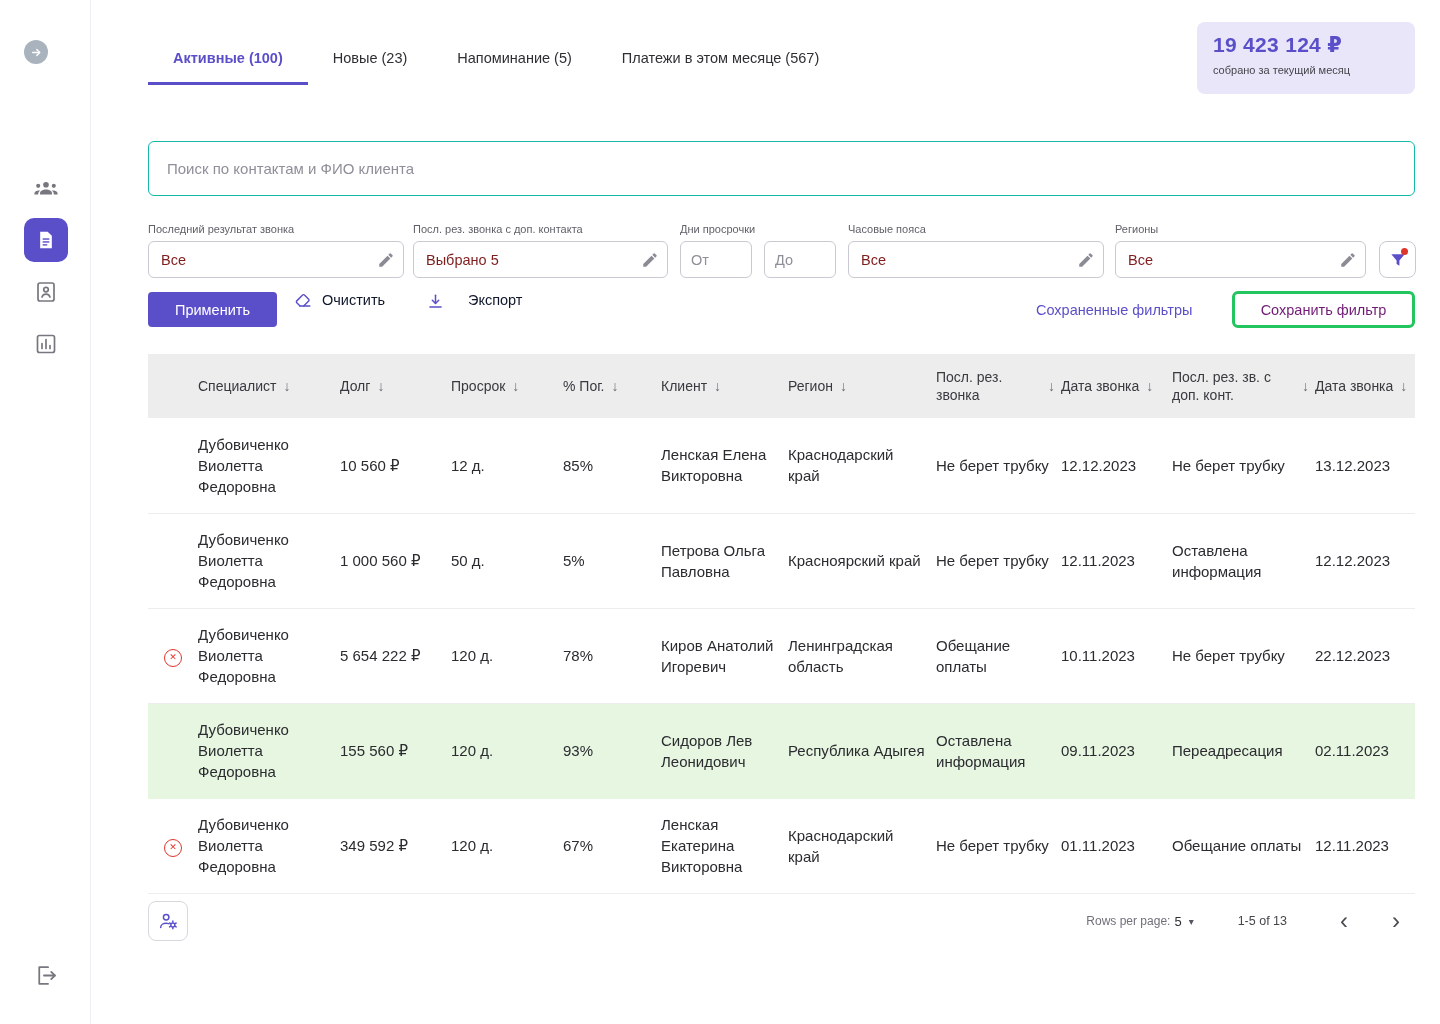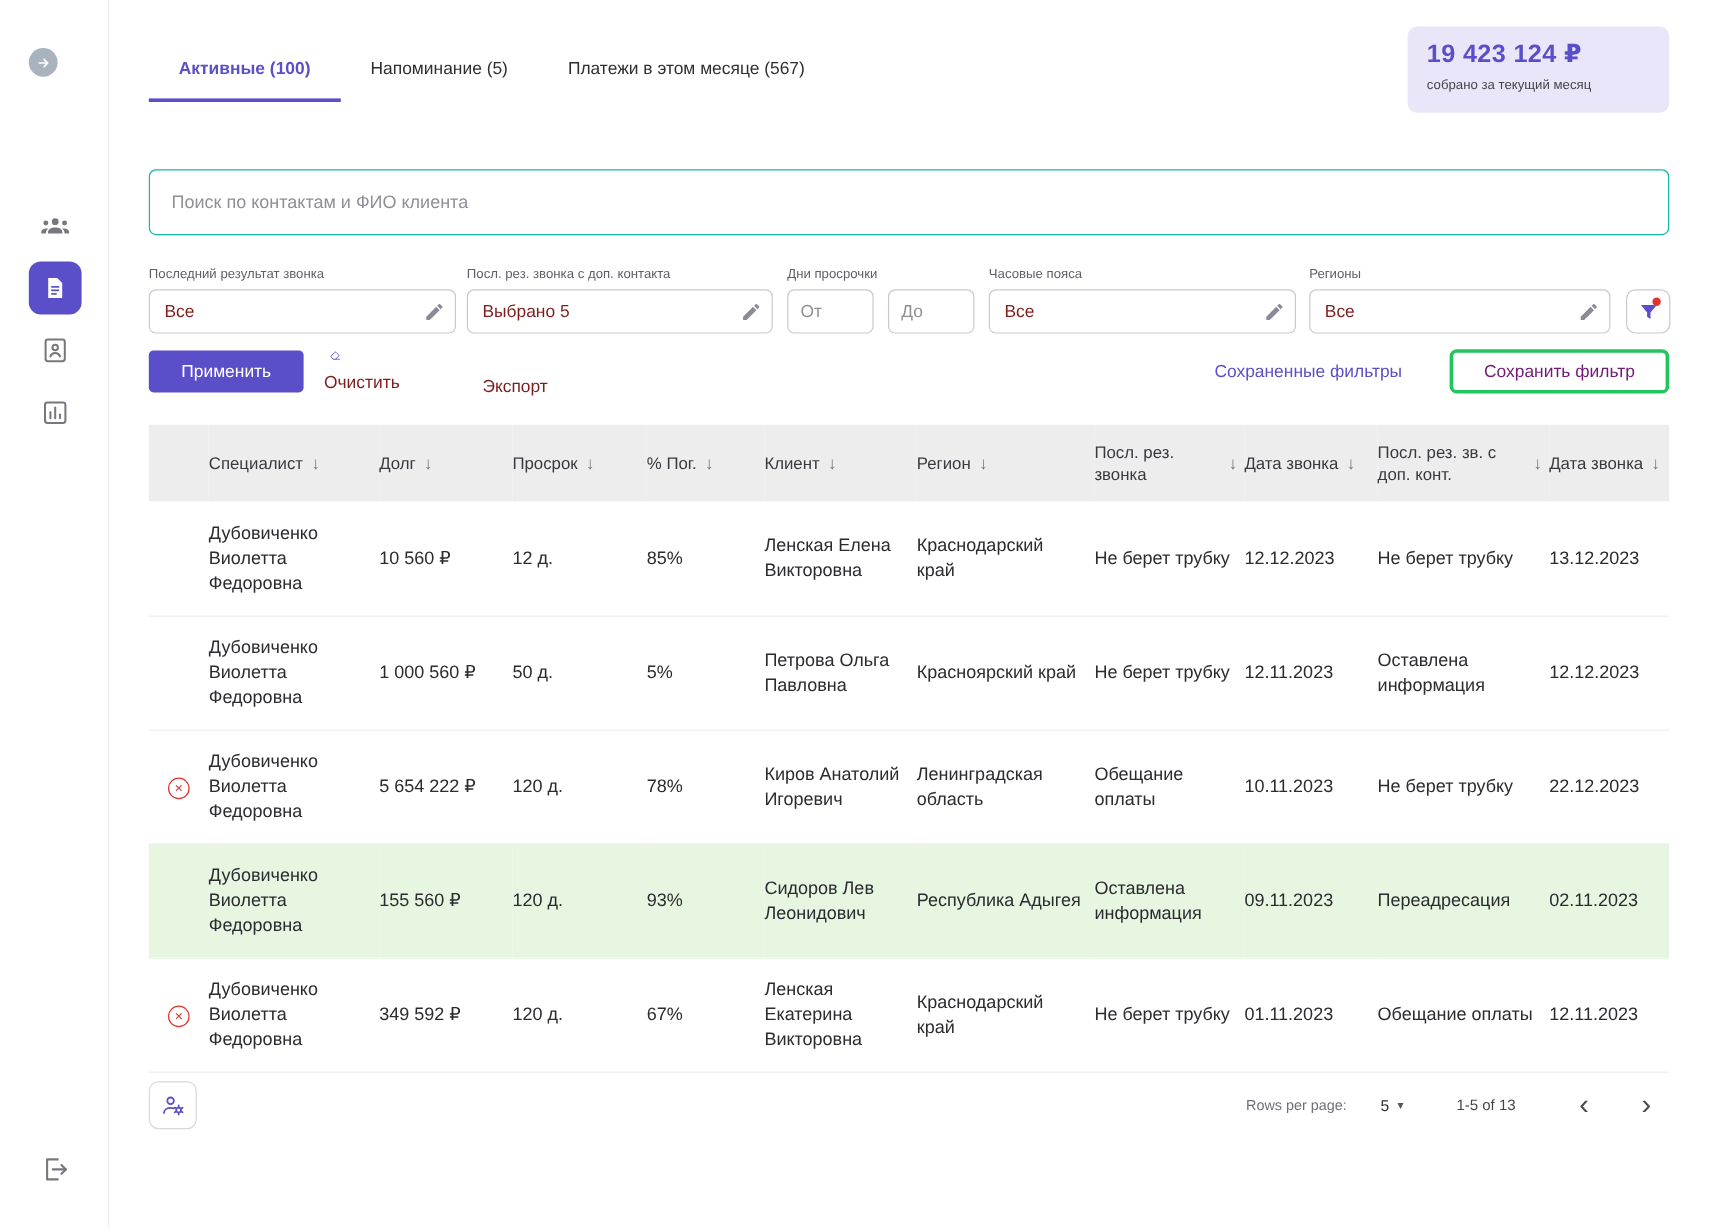--- a/index.html
+++ b/index.html
@@ -9,21 +9,21 @@
     background:#fff; color:#2b2b30; position:relative; overflow:hidden;
   }
   
   .sidebar { position:absolute; left:0; top:0; width:91px; height:1024px; background:#fff; border-right:1px solid #efeff4; }
   .logo { position:absolute; top:40px; left:24px; width:24px; height:24px; border-radius:50%; background:#a9b3be; display:flex; align-items:center; justify-content:center; cursor:pointer; }
   .nav { position:absolute; top:166px; left:0; width:91px; display:flex; flex-direction:column; align-items:center; gap:8px; }
   .nav-item { width:44px; height:44px; display:flex; align-items:center; justify-content:center; border-radius:10px; cursor:pointer; }
   .nav-item.active { background:#5b4fc9; }
   .logout { position:absolute; left:33px; bottom:32px; cursor:pointer; }
   
-  .main { position:absolute; left:124px; top:0; width:1267px; height:820px; }
+  .main { position:absolute; left:148px; top:0; width:1267px; height:820px; }
   
   .tabs { position:absolute; top:33px; left:0; display:flex; }
   .tab { height:52px; padding:0 25px; display:flex; align-items:center; font-size:14.5px; color:#2f2f33; cursor:pointer; border-bottom:3px solid transparent; white-space:nowrap; }
   .tab.active { color:#5b4fc9; border-bottom-color:#5b4fc9; font-weight:700; }
   
   .summary { position:absolute; left:1049px; top:22px; width:218px; height:72px; background:#e8e6f8; border-radius:8px; padding:11px 16px; }
   .summary-amount { font-size:21px; font-weight:700; color:#5b4fc9; letter-spacing:.3px; }
   .summary-caption { font-size:11px; color:#45454c; margin-top:7px; }
   
   .search-box { position:absolute; top:141px; left:0; width:1267px; height:55px; border:1px solid #14b8a6; border-radius:6px; padding:0 18px; font-size:15px; color:#2e2e33; font-family:inherit; background:#fff; }
@@ -38,41 +38,41 @@
   .f1 { left:0; width:256px; }
   .f2 { left:265px; width:255px; }
   .f3a { left:532px; width:72px; }
   .f3b { left:616px; width:72px; }
   .f4 { left:700px; width:256px; }
   .f5 { left:967px; width:251px; }
   .funnel-btn { position:absolute; top:241px; left:1231px; width:37px; height:37px; border:1px solid #c9c9d2; border-radius:8px; background:#fff; cursor:pointer; display:flex; align-items:center; justify-content:center; }
   .funnel-dot { position:absolute; top:6px; right:7px; width:7px; height:7px; border-radius:50%; background:#e0352b; }
   
   .apply-btn { position:absolute; top:292px; left:0; width:129px; height:35px; background:#5b4fc9; color:#fff; border:none; border-radius:4px; font-size:14.5px; font-family:inherit; cursor:pointer; }
-  .ghost-btn { position:absolute; top:292px; height:35px; display:flex; align-items:flex-start; gap:9px; color:#7f1d1d; font-size:14.5px; background:none; border:none; font-family:inherit; cursor:pointer;flex-direction:column; }
+  .ghost-btn { position:absolute; top:292px; height:35px; display:flex; align-items:flex-start; gap:9px; color:#0f172a; font-size:14.5px; background:none; border:none; font-family:inherit; cursor:pointer; }
   .clear-btn { left:146px; }
   .export-btn { left:278px;gap:23px; }
   .saved-link { position:absolute; top:292px; left:888px; height:35px; display:flex; align-items:center; color:#5b4fc9; font-size:14.5px; cursor:pointer; white-space:nowrap; }
   .save-filter-btn { position:absolute; top:291px; left:1084px; width:183px; height:37px; border:3px solid #22c55e; border-radius:6px; background:#fff; color:#701a75; font-size:14.5px; font-family:inherit; cursor:pointer; }
   
   .table-wrap { position:absolute; top:354px; left:0; width:1267px; }
   table { border-collapse:collapse; table-layout:fixed; width:1267px; }
   thead th { background:#ededee; height:64px; font-size:14px; font-weight:400; color:#39393f; text-align:left; padding:0 6px 0 0; vertical-align:middle; cursor:pointer; }
   th .h { display:flex; align-items:center; gap:7px; }
   th .lbl { line-height:1.3; }
   .sort-arrow { color:#6f6f78; font-size:14px; }
   tbody td { height:95px; font-size:15px; color:#2b2b30; padding:6px 10px 6px 0; vertical-align:middle; line-height:1.4; border-bottom:1px solid #ededf0; background:#fff; }
   tr.highlight td { background:#e6f6e0; border-bottom-color:#e6f6e0; }
   td.flag-cell { padding:0; text-align:center; }
   .flag { display:inline-flex; align-items:center; justify-content:center; width:18px; height:18px; border:1.6px solid #e0352b; border-radius:50%; color:#e0352b; font-size:9px; font-weight:700; line-height:1; }
   
   .table-footer { position:absolute; top:901px; left:0; width:1267px; height:40px; }
   .col-btn { position:absolute; left:0; top:0; width:40px; height:40px; border:1px solid #d8d8de; border-radius:8px; background:#fff; display:flex; align-items:center; justify-content:center; cursor:pointer; }
   .pager { position:absolute; right:6px; top:0; height:40px; display:flex; align-items:center; }
-  .rpp-label { font-size:12px; color:#70707a; margin-right:28px; }
+  .rpp-label { font-size:12px; color:#70707a; margin-right:4px; }
   .rpp-select { display:flex; align-items:center; gap:7px; cursor:pointer; margin-right:44px; }
   .rpp-value { font-size:13px; color:#2f2f33; }
   .caret { font-size:10px; color:#55555e; }
   .range { font-size:12.5px; color:#45454c; margin-right:44px; }
   .chev { background:none; border:none; font-size:24px; color:#4a4a52; cursor:pointer; width:26px; line-height:1; font-family:inherit; }
   .chev-left { margin-right:26px; }
 </style>
 </head>
 <body>
 
@@ -124,20 +124,21 @@
         <path d="M10.5 12H21"></path>
         <path d="M17.5 8.5 21 12l-3.5 3.5"></path>
       </svg>
   </div>
 </aside>
 
 <div class="main">
 
   <div class="tabs">
     <div class="tab active">Активные (100)</div>
+    <div class="tab">Новые (23)</div>
     <div class="tab">Напоминание (5)</div>
     <div class="tab">Платежи в этом месяце (567)</div>
   </div>
 
   <div class="summary">
     <div class="summary-amount">19 423 124 ₽</div>
     <div class="summary-caption">собрано за текущий месяц</div>
   </div>
 
   <input class="search-box" type="text" placeholder="Поиск по контактам и ФИО клиента" style="">

